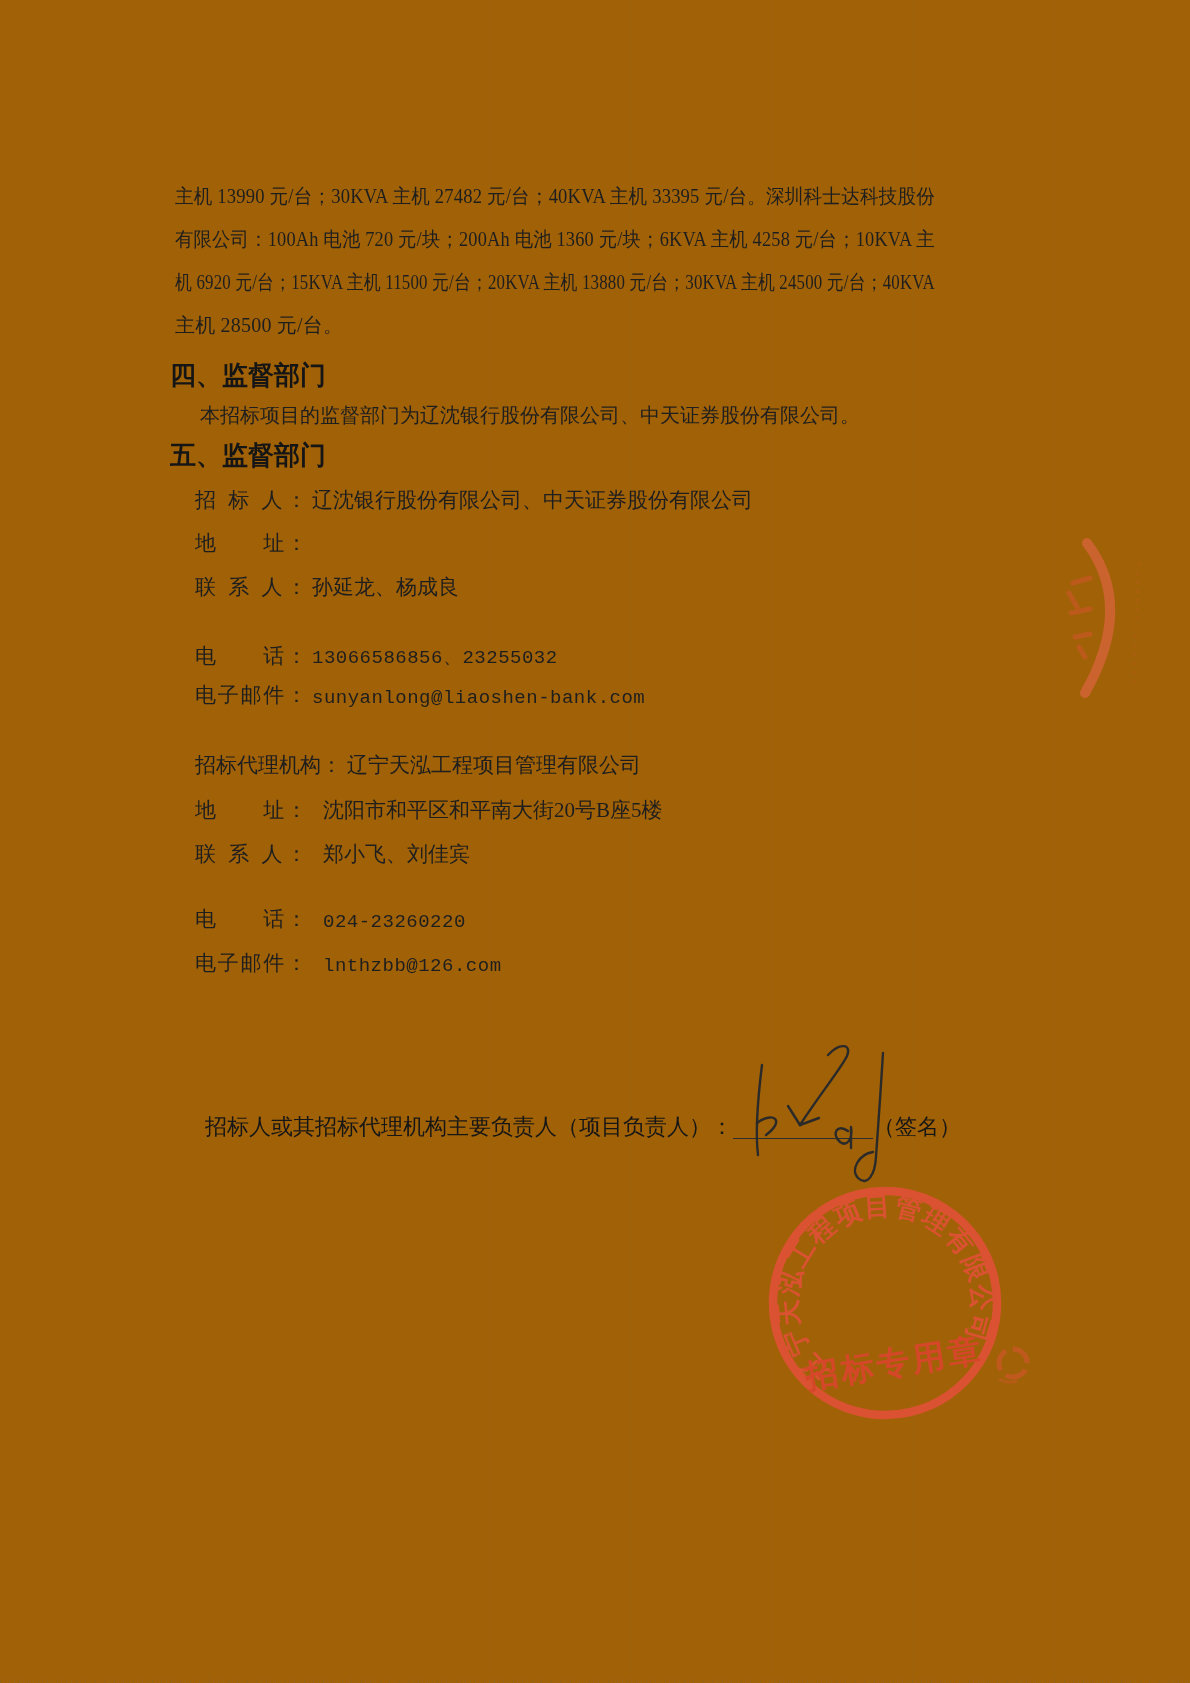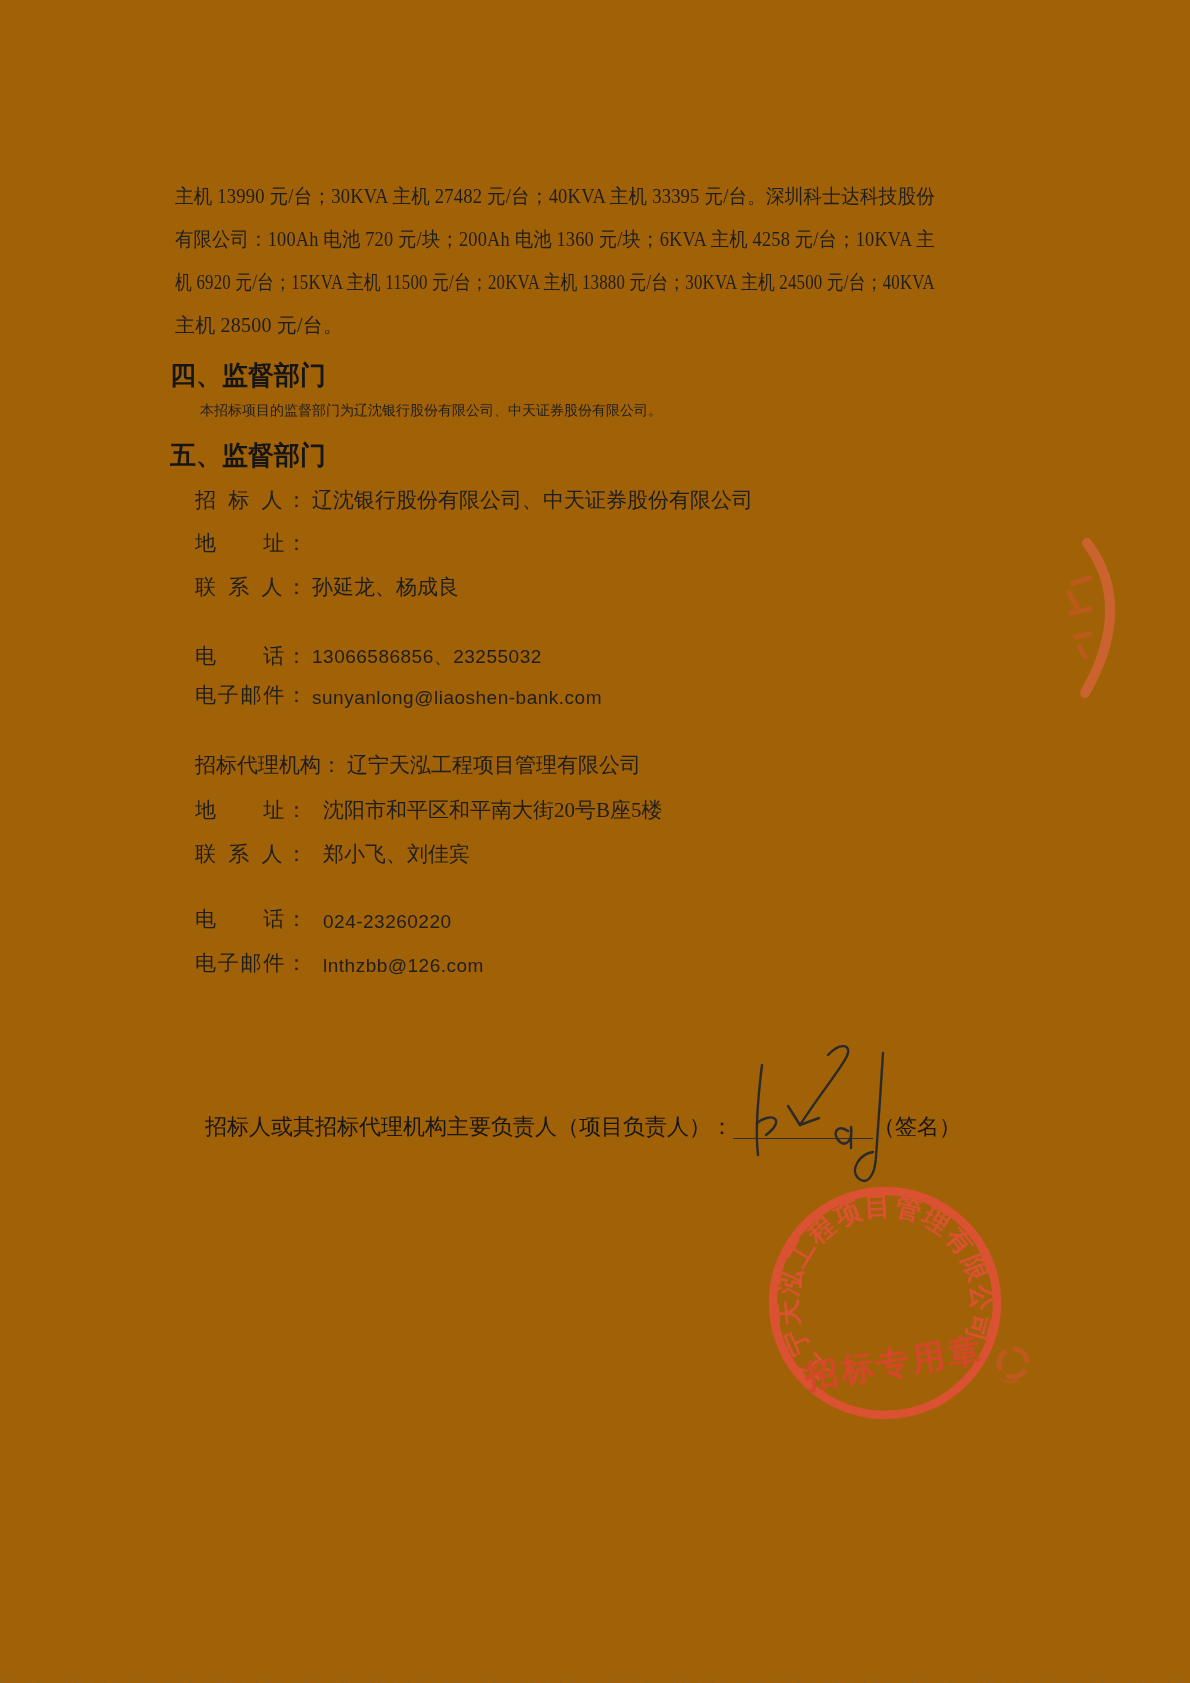--- a/index.html
+++ b/index.html
@@ -12,27 +12,27 @@
   .page::before{
     content:""; position:absolute; inset:0; pointer-events:none;
     background:repeating-linear-gradient(90deg,
       transparent 0 66px, rgba(110,110,100,0.03) 66px 68px,
       transparent 68px 140px, rgba(110,110,100,0.02) 140px 141px);
   }
   .pline{ position:absolute; left:175px; white-space:nowrap; font-size:20px;
           display:inline-block; letter-spacing:0.2px; }
   .heading{ position:absolute; left:170px; white-space:nowrap;
             font-family:"Liberation Sans", sans-serif; font-weight:700; font-size:26px; color:#151515; }
-  .bodyline{ position:absolute; left:200px; white-space:nowrap; font-size:14px; display:inline-block;text-align:center; }
+  .bodyline{ position:absolute; left:200px; white-space:nowrap; font-size:20px; display:inline-block;text-align:center; }
   .crow{ position:absolute; left:195px; white-space:nowrap; font-size:21px;
          display:flex; align-items:flex-end; }
   .clabel{ display:inline-block; min-width:112px; text-align:justify; text-align-last:justify; }
   .cvalue{ margin-left:5px; }
   .gap .cvalue{ margin-left:16px; }
-  .mono{ font-family:Liberation Sans, sans-serif; font-size:19px; letter-spacing:0.5px;margin-top:28px; }
+  .mono{ font-family:Liberation Mono, monospace; font-size:19px; letter-spacing:0.5px;margin-top:28px; }
   .sigrow{ position:absolute; display:flex; align-items:flex-start; font-size:22px;
            white-space:nowrap; color:#161616; }
   .uline{ display:inline-block; border-bottom:1.6px solid #2e2e2e; height:26px; }
   .stamp-svg, .scribble-svg, .frag-svg, .blob-svg { position:absolute; pointer-events:none; }
   .bottom-noise{ position:absolute; left:0; right:0; bottom:0; height:4px; opacity:.7;
     background:repeating-linear-gradient(90deg,
       rgba(90,100,80,.30) 0 1px, transparent 1px 4px,
       rgba(150,80,70,.25) 4px 5px, transparent 5px 9px,
       rgba(80,90,130,.20) 9px 10px, transparent 10px 14px,
       rgba(120,110,60,.22) 14px 15px, transparent 15px 19px);

